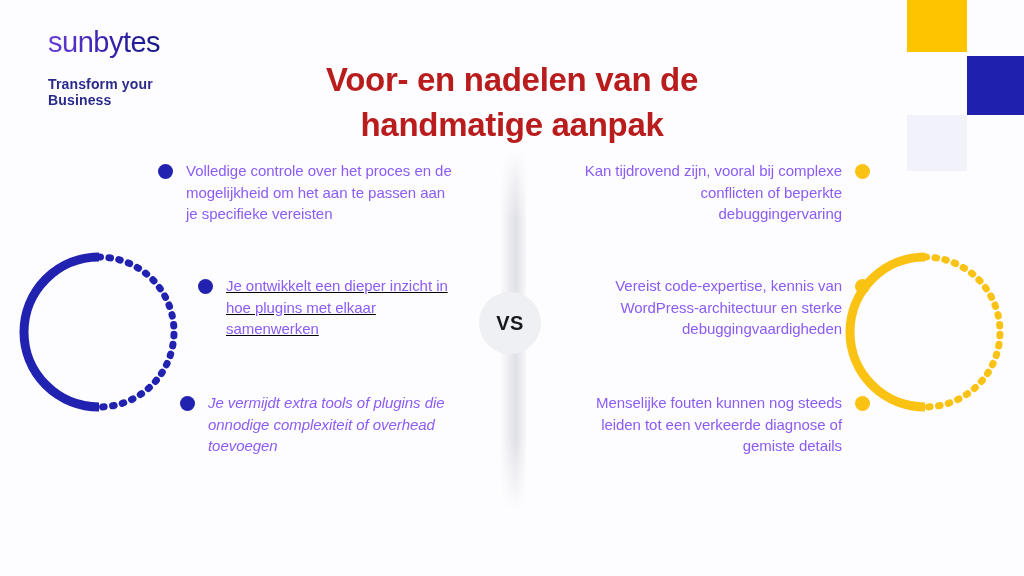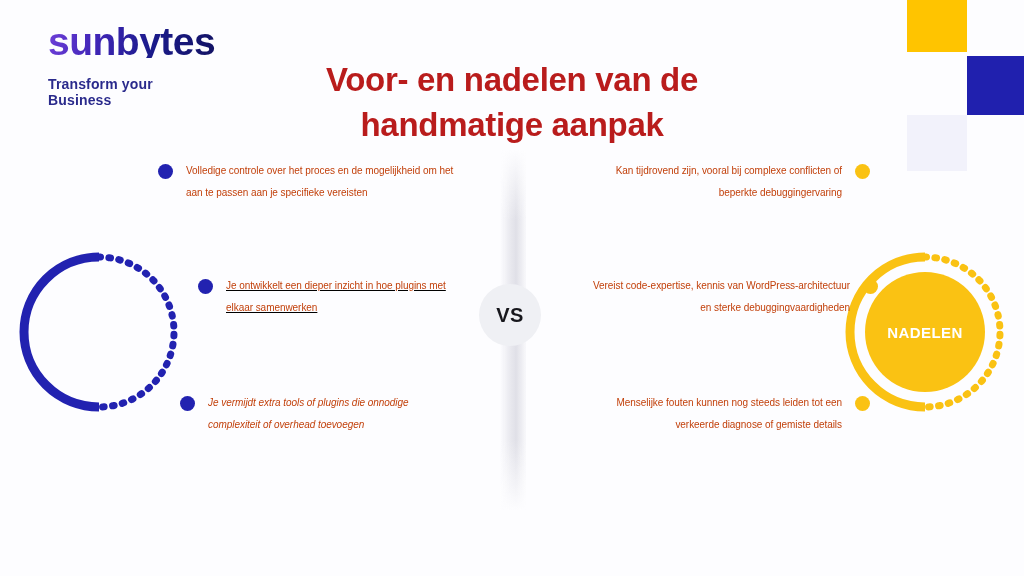--- a/index.html
+++ b/index.html
@@ -23,22 +23,22 @@
   #deco-yellow { left:907px; top:-4px;  width:60px; height:56px; background:#FFC400; }
   #deco-blue   { left:967px; top:56px;  width:62px; height:59px; background:#2020AE; }
   #deco-lav    { left:907px; top:115px; width:60px; height:56px; background:#F2F2FB; }
 
   
   #logo {
     position:absolute; left:48px; top:26px;
     width:170px; height:50px;
   }
   #logo-word {
-    font-size:39px;
-    font-weight:700;
+    font-size:29px;
+    font-weight:400;
     letter-spacing:-0.5px;
     line-height:32px;
     background:linear-gradient(100deg,#6E3FD8 0%,#4126B8 28%,#1B1B8C 60%,#121262 100%);
     -webkit-background-clip:text;
     background-clip:text;
     color:transparent;
     -webkit-text-fill-color:transparent;
   }
   #logo-tag {
     margin-top:18px;
@@ -76,21 +76,21 @@
   #divider::before,
   #divider::after {
     content:"";
     position:absolute; left:0; width:100%; height:70px;
   }
   #divider::before { top:0;    background:linear-gradient(to bottom,#fdfdff,rgba(253,253,255,0)); }
   #divider::after  { bottom:0; background:linear-gradient(to top,   #fdfdff,rgba(253,253,255,0)); }
 
   #vs-badge {
     position:absolute;
-    left:479px; top:284px;
+    left:479px; top:292px;
     width:62px; height:62px;
     border-radius:50%;
     background:#EFF0F4;
     display:flex; align-items:center; justify-content:center;
     font-size:20px; font-weight:700; color:#17171C;
     letter-spacing:0.3px;
   }
 
   
   .circle-wrap { position:absolute; width:166px; height:166px; }
@@ -121,35 +121,35 @@
   .dot {
     flex:0 0 auto;
     width:15px; height:15px;
     border-radius:50%;
     margin-top:4px;
   }
   .dot-blue   { background:#2222B0; }
   .dot-yellow { background:#FAC213; }
 
   .txt {
-    font-size:10px;
+    font-size:15px;
     line-height:21.5px;
-    color:#c2410c;
+    color:#8b5cf6;
     letter-spacing:-0.05px;
   }
   .item-left  .txt { margin-left:13px; text-align:left; }
   .item-right .txt { margin-right:13px; text-align:right; }
 
   
   #li-0 { left:0px;  top:0px;   width:300px; }
   #li-1 { left:40px; top:115px; width:260px;text-decoration:underline; }
   #li-2 { left:22px; top:232px; width:278px;font-style:italic; }
 
   #ri-0 { left:0px;  top:0px;   width:292px; }
-  #ri-1 { left:8px;  top:115px; width:292px; }
+  #ri-1 { left:0px;  top:115px; width:292px; }
   #ri-2 { left:0px;  top:232px; width:292px; }
 </style>
 </head>
 <body>
 
 <div id="slide">
 
   <div class="deco" id="deco-yellow"></div>
   <div class="deco" id="deco-blue"></div>
   <div class="deco" id="deco-lav"></div>
@@ -169,21 +169,20 @@
       <path d="M 83 8 A 75 75 0 0 0 83 158" fill="none" stroke="#2222B0" stroke-width="9" stroke-linecap="butt"></path>
       <path d="M 83 8 A 75 75 0 0 1 83 158" fill="none" stroke="#2222B0" stroke-width="7" stroke-linecap="round" stroke-dasharray="1.6 8.4"></path>
     </svg>
   </div>
 
   <div class="circle-wrap" id="circle-right">
     <svg class="ring-svg" viewBox="0 0 166 166">
       <path d="M 83 8 A 75 75 0 0 0 83 158" fill="none" stroke="#FAC213" stroke-width="9" stroke-linecap="butt"></path>
       <path d="M 83 8 A 75 75 0 0 1 83 158" fill="none" stroke="#FAC213" stroke-width="7" stroke-linecap="round" stroke-dasharray="1.6 8.4"></path>
     </svg>
-    <div class="core" id="core-right">NADELEN</div>
   </div>
 
   <div class="list" id="list-left">
     <div class="item item-left" id="li-0">
       <span class="dot dot-blue"></span>
       <span class="txt">Volledige controle over het proces en de mogelijkheid om het aan te passen aan je specifieke vereisten</span>
     </div>
     <div class="item item-left" id="li-1">
       <span class="dot dot-blue"></span>
       <span class="txt">Je ontwikkelt een dieper inzicht in hoe plugins met elkaar samenwerken</span>

